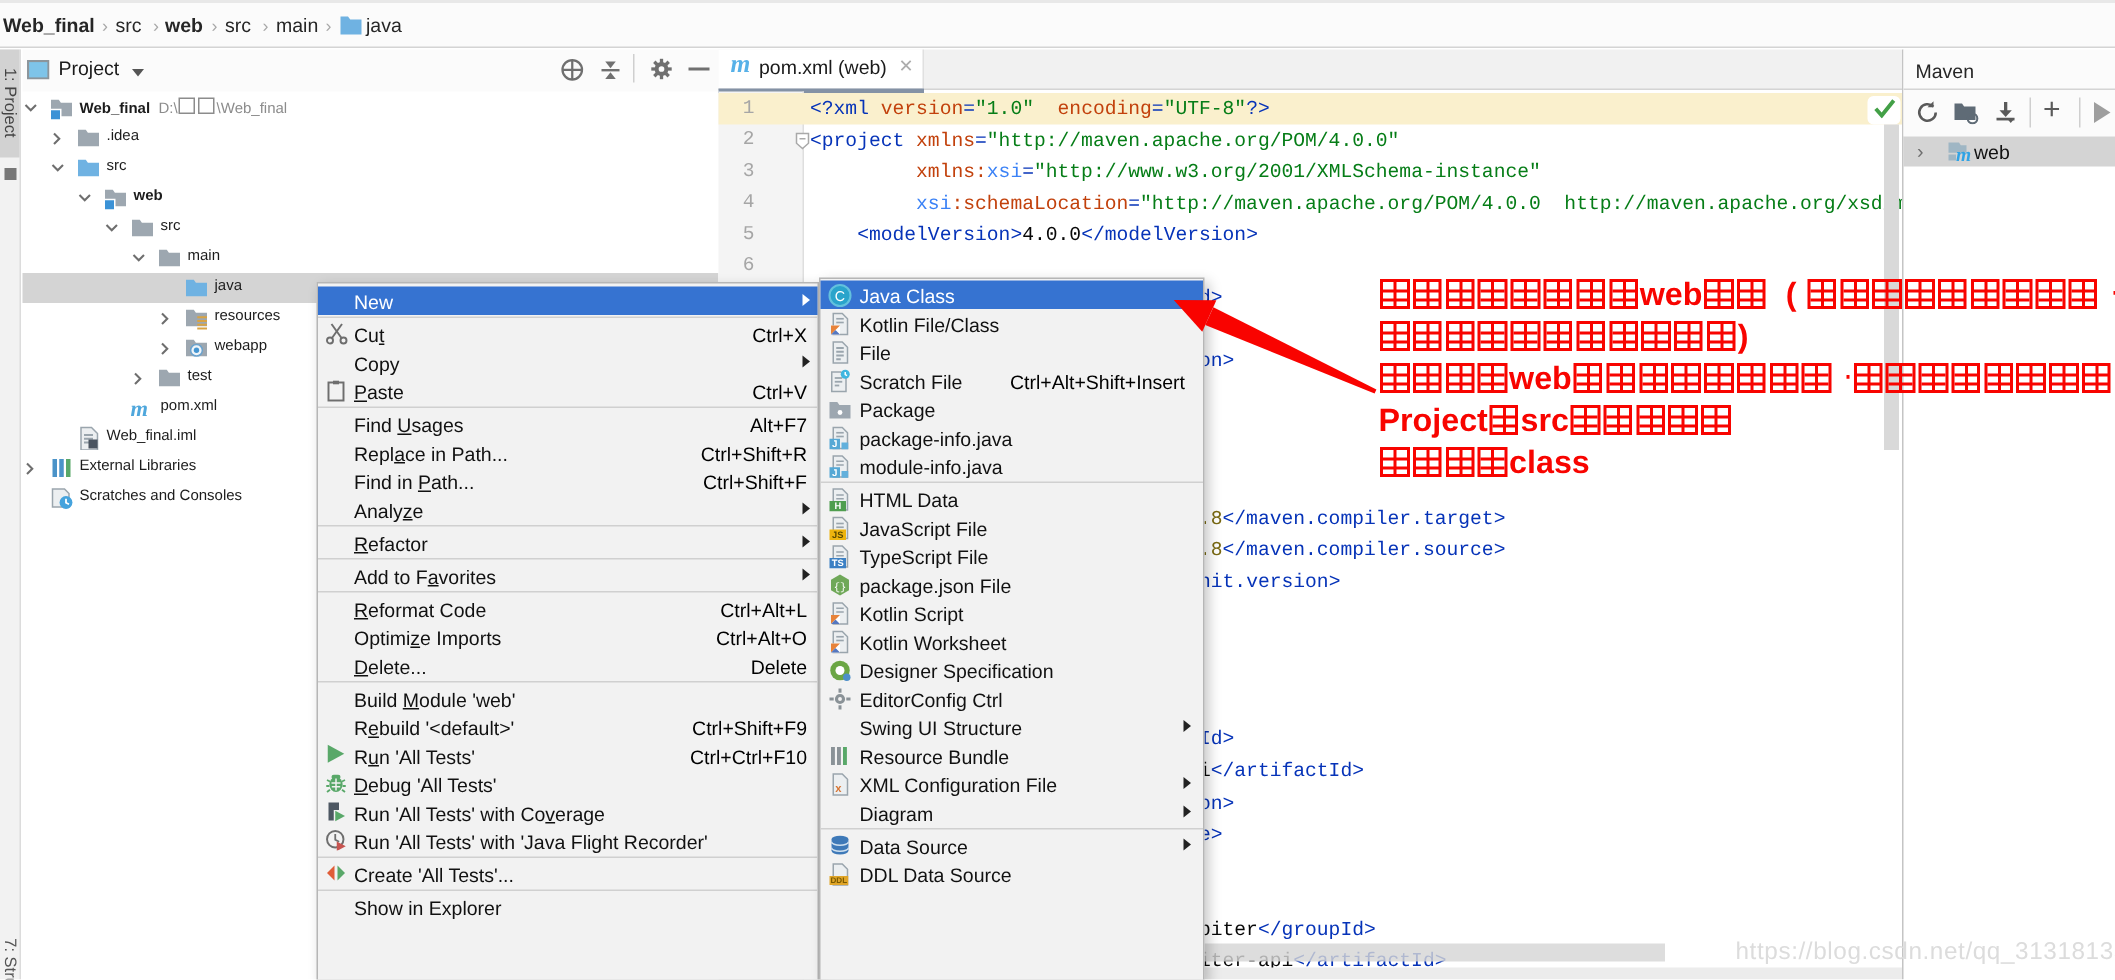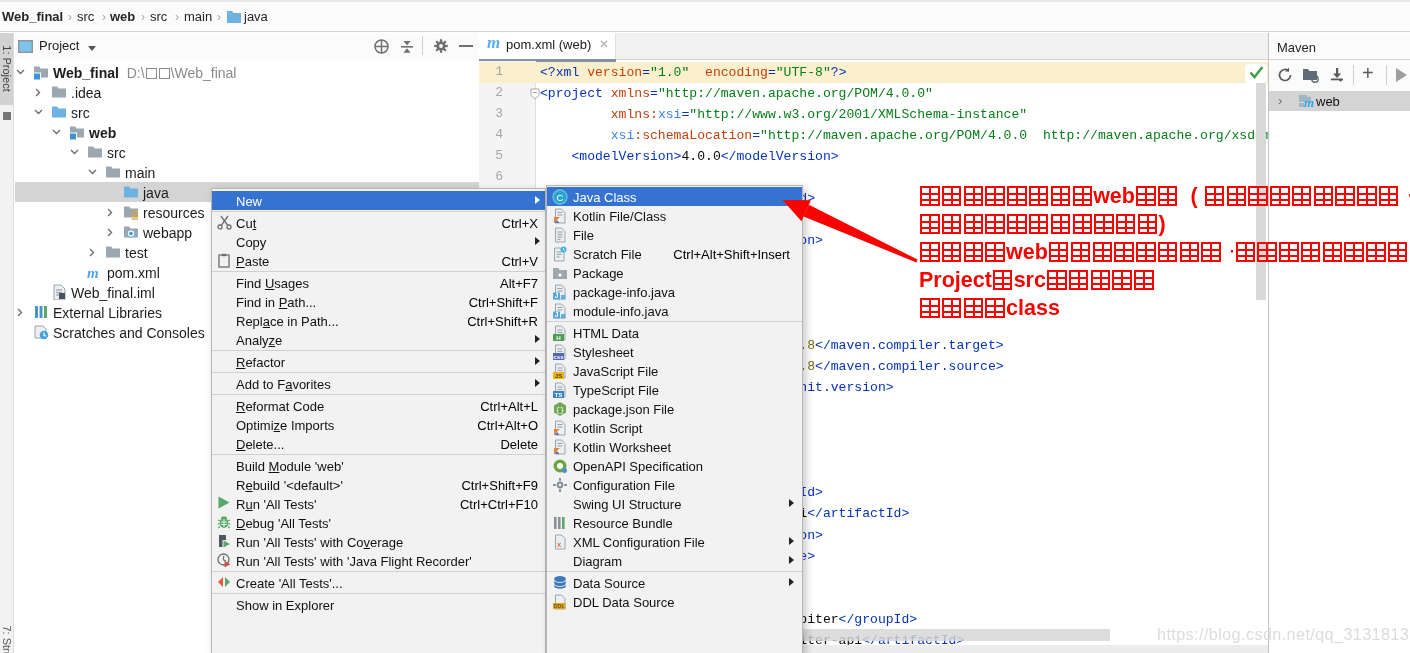--- a/index.html
+++ b/index.html
@@ -13,21 +13,21 @@
 
 #stripe{left:0;top:33px;width:14px;height:620px;background:#f2f2f2;border-right:1px solid #dcdcdc}
 #stripetab{position:absolute;left:0;top:0;width:13px;height:72px;background:#d2d2d2}
 #stripetxt{position:absolute;left:-29px;top:29px;width:70px;height:13px;font-size:11px;color:#444;transform:rotate(90deg);white-space:nowrap;text-align:center}
 #stripesq{position:absolute;left:3px;top:79px;width:8px;height:8px;background:#777}
 #stripetxt2{position:absolute;left:-30px;top:622px;width:72px;height:13px;font-size:11px;color:#555;transform:rotate(90deg);white-space:nowrap;text-align:left}
 
 #proj{left:15px;top:33px;width:464px;height:620px;background:#fff}
 #projhead{position:absolute;left:0;top:0;width:464px;height:28px;background:#fbfbfb;font-size:13px;color:#1a1a1a}
 .tree-row{position:absolute;left:0;width:464px;height:20px}
-.tree-row .lbl{position:absolute;top:2.5px;font-size:14px;color:#1c1c1c;white-space:nowrap}
+.tree-row .lbl{position:absolute;top:2.5px;font-size:10px;color:#1c1c1c;white-space:nowrap}
 .tree-row .ic{position:absolute;top:2px}
 .selrow{background:#d4d4d4}
 .gray{color:#8c8c8c}
 .gcjk{display:inline-block;width:11px;height:11px;border:1.2px solid #8c8c8c;margin:0 1px;vertical-align:-1px}
 
 #editor{left:479px;top:33px;width:789px;height:620px;background:#fff}
 #tabbar{position:absolute;left:0;top:0;width:789px;height:25px;background:#f1f1f1;border-bottom:1px solid #d4d4d4;height:27px}
 #tab1{position:absolute;left:0;top:0;width:137px;height:25.5px;background:#fff;border-right:1px solid #e0e0e0;font-size:13px;color:#1a1a1a}
 #tabul{position:absolute;left:0;top:25.5px;width:137px;height:3px;background:#8492a5}
 #gutter{position:absolute;left:0;top:28px;width:57px;height:592px;background:#f4f4f4;border-right:1px solid #dedede}
@@ -393,26 +393,26 @@
           </svg></span>
         <span class="t" style="left:24px"><u>P</u>aste</span>
         <span class="sc">Ctrl+V</span>
       </div>
 <div class="msep"></div>
 <div class="mi">
         <span class="t" style="left:24px">Find <u>U</u>sages</span>
         <span class="sc">Alt+F7</span>
       </div>
 <div class="mi">
+        <span class="t" style="left:24px">Repl<u>a</u>ce in Path...</span>
+        <span class="sc">Ctrl+Shift+R</span>
+      </div>
+<div class="mi">
         <span class="t" style="left:24px">Find in <u>P</u>ath...</span>
         <span class="sc">Ctrl+Shift+F</span>
-      </div>
-<div class="mi">
-        <span class="t" style="left:24px">Repl<u>a</u>ce in Path...</span>
-        <span class="sc">Ctrl+Shift+R</span>
       </div>
 <div class="mi">
         <span class="t" style="left:24px">Analy<u>z</u>e</span>
         <span class="ar"></span>
       </div>
 <div class="msep"></div>
 <div class="mi">
         <span class="t" style="left:24px"><u>R</u>efactor</span>
         <span class="ar"></span>
       </div>
@@ -594,44 +594,32 @@
           </svg></span>
         <span class="t" style="left:26px">HTML Data</span>
       </div>
 <div class="mi">
         <span class="ic"><svg width="16" height="16" viewBox="0 0 16 16">
             <path d="M3.5 1h6l3.5 3.5V15h-9.5z" fill="#eceff1" stroke="#9aa5ad"></path>
             <g stroke="#9aa5ad" stroke-width="1.1">
               <line x1="5.5" y1="5" x2="10.5" y2="5"></line>
               <line x1="5.5" y1="7.5" x2="10.5" y2="7.5"></line>
             </g>
-            <rect x="1" y="9" width="11" height="7" fill="#5468b0"></rect>
-            <text x="6.5" y="14.6" font-size="6.2" font-weight="bold" font-family="Liberation Sans" fill="#fff" text-anchor="middle">css</text>
-          </svg></span>
-        <span class="t" style="left:26px">Stylesheet</span>
+            <rect x="1" y="9" width="11" height="7" fill="#edb40e"></rect>
+            <text x="6.5" y="14.6" font-size="6.2" font-weight="bold" font-family="Liberation Sans" fill="#5a4a00" text-anchor="middle">JS</text>
+          </svg></span>
+        <span class="t" style="left:26px">JavaScript File</span>
       </div>
 <div class="mi">
         <span class="ic"><svg width="16" height="16" viewBox="0 0 16 16">
             <path d="M3.5 1h6l3.5 3.5V15h-9.5z" fill="#eceff1" stroke="#9aa5ad"></path>
             <g stroke="#9aa5ad" stroke-width="1.1">
               <line x1="5.5" y1="5" x2="10.5" y2="5"></line>
               <line x1="5.5" y1="7.5" x2="10.5" y2="7.5"></line>
             </g>
-            <rect x="1" y="9" width="11" height="7" fill="#edb40e"></rect>
-            <text x="6.5" y="14.6" font-size="6.2" font-weight="bold" font-family="Liberation Sans" fill="#5a4a00" text-anchor="middle">JS</text>
-          </svg></span>
-        <span class="t" style="left:26px">JavaScript File</span>
-      </div>
-<div class="mi">
-        <span class="ic"><svg width="16" height="16" viewBox="0 0 16 16">
-            <path d="M3.5 1h6l3.5 3.5V15h-9.5z" fill="#eceff1" stroke="#9aa5ad"></path>
-            <g stroke="#9aa5ad" stroke-width="1.1">
-              <line x1="5.5" y1="5" x2="10.5" y2="5"></line>
-              <line x1="5.5" y1="7.5" x2="10.5" y2="7.5"></line>
-            </g>
             <rect x="1" y="9" width="11" height="7" fill="#3c80c4"></rect>
             <text x="6.5" y="14.6" font-size="6.2" font-weight="bold" font-family="Liberation Sans" fill="#fff" text-anchor="middle">TS</text>
           </svg></span>
         <span class="t" style="left:26px">TypeScript File</span>
       </div>
 <div class="mi">
         <span class="ic"><svg width="16" height="16" viewBox="0 0 16 16">
             <path d="M8 1l6 3.5v7L8 15l-6-3.5v-7z" fill="#6fa858"></path>
             <text x="8" y="11" font-size="7" font-family="Liberation Mono" fill="#fff" text-anchor="middle">{}</text>
           </svg></span>
@@ -662,33 +650,33 @@
             <path d="M8 9L2 15h6l-3-3z" fill="#5577c0"></path>
           </svg></span>
         <span class="t" style="left:26px">Kotlin Worksheet</span>
       </div>
 <div class="mi">
         <span class="ic"><svg width="16" height="16" viewBox="0 0 16 16">
             <circle cx="8" cy="8" r="6.5" fill="#6ba644"></circle>
             <circle cx="8" cy="8" r="3" fill="#fff"></circle>
             <circle cx="12.5" cy="12.5" r="2.5" fill="#4d8fc9"></circle>
           </svg></span>
-        <span class="t" style="left:26px">OpenAPI Specification</span>
+        <span class="t" style="left:26px">Designer Specification</span>
       </div>
 <div class="mi">
         <span class="ic"><svg width="16" height="16" viewBox="0 0 16 16">
             <path fill="#8a9297" d="M8 4.6a3.4 3.4 0 100 6.8 3.4 3.4 0 000-6.8zm0 2.1a1.3 1.3 0 110 2.6 1.3 1.3 0 010-2.6z"></path>
             <g fill="#8a9297">
               <rect x="7" y="1" width="2" height="2.8"></rect>
               <rect x="7" y="12.2" width="2" height="2.8"></rect>
               <rect x="1" y="7" width="2.8" height="2"></rect>
               <rect x="12.2" y="7" width="2.8" height="2"></rect>
             </g>
           </svg></span>
-        <span class="t" style="left:26px">Configuration File</span>
+        <span class="t" style="left:26px">EditorConfig Ctrl</span>
       </div>
 <div class="mi">
         <span class="t" style="left:26px">Swing UI Structure</span>
         <span class="ar" style="right:8px"></span>
       </div>
 <div class="mi">
         <span class="ic"><svg width="16" height="16" viewBox="0 0 16 16">
             <g fill="#8a9297">
               <rect x="2" y="2" width="2.6" height="12"></rect>
               <rect x="6" y="2" width="2.6" height="12"></rect>

